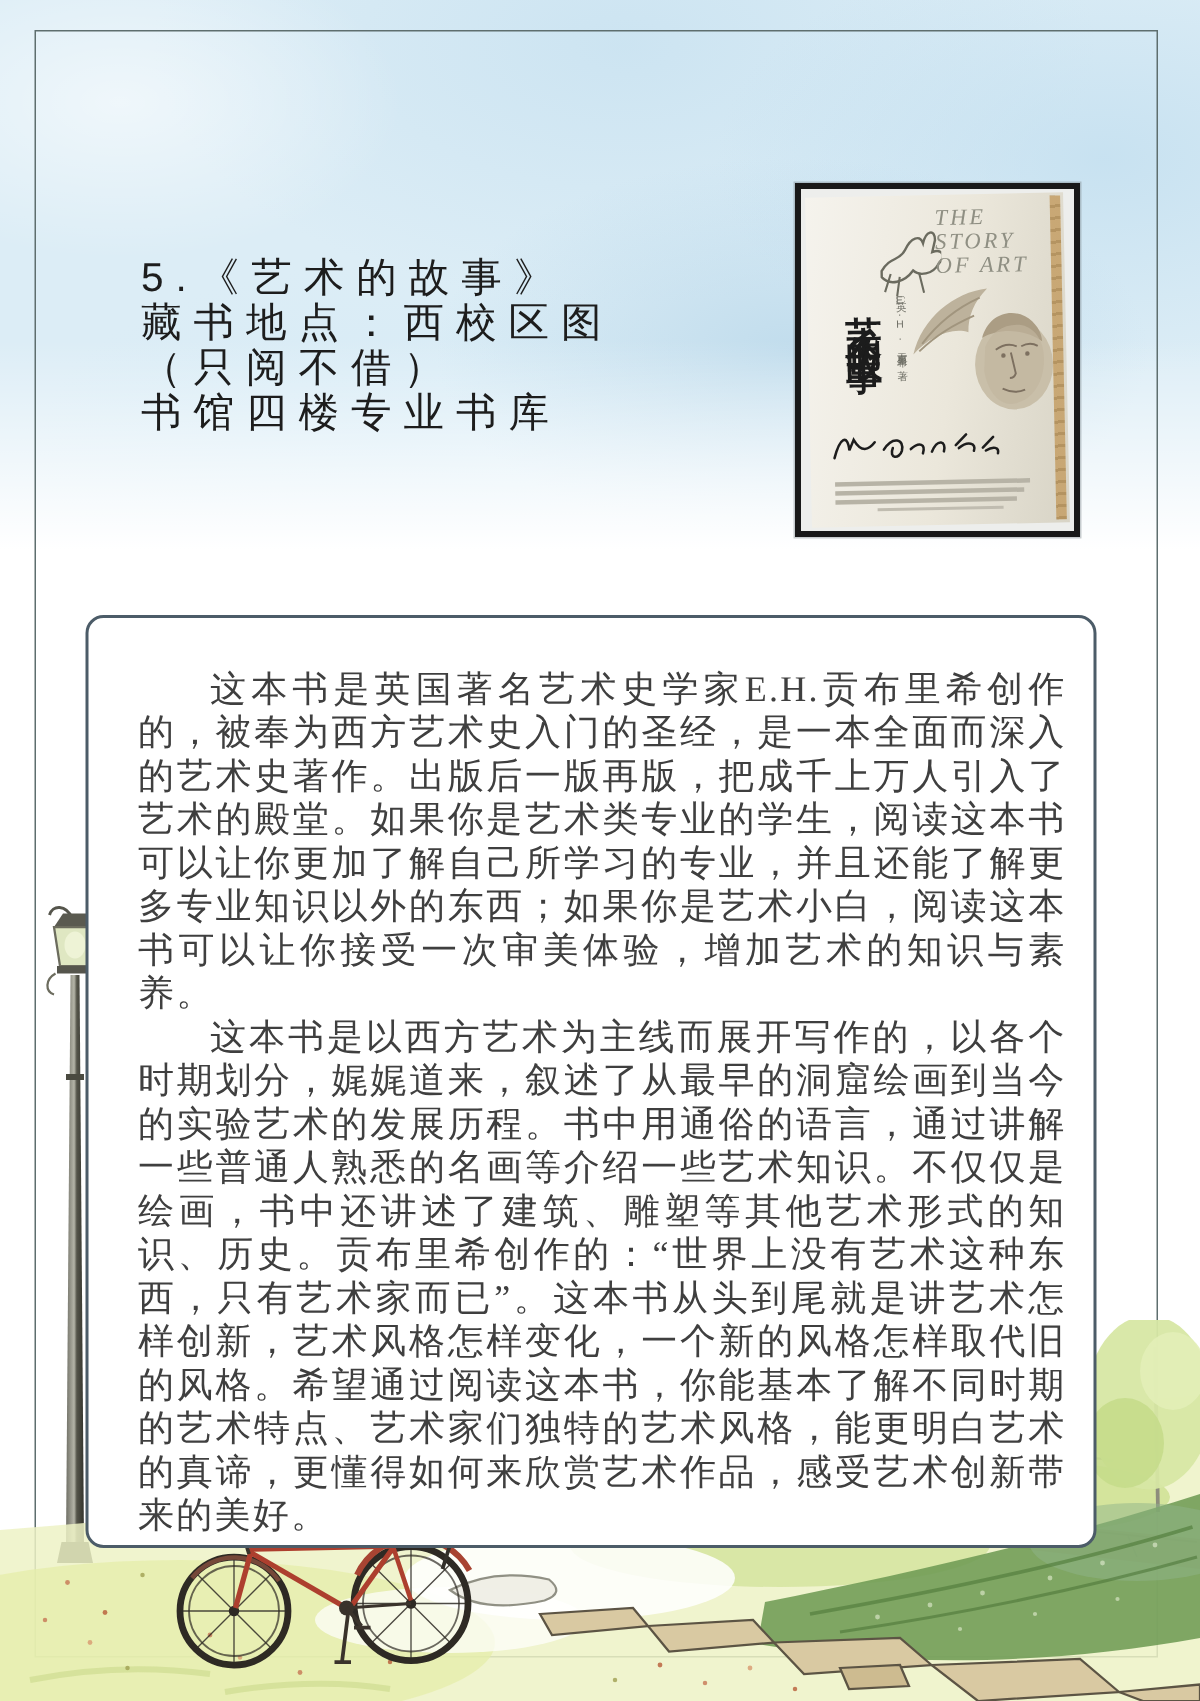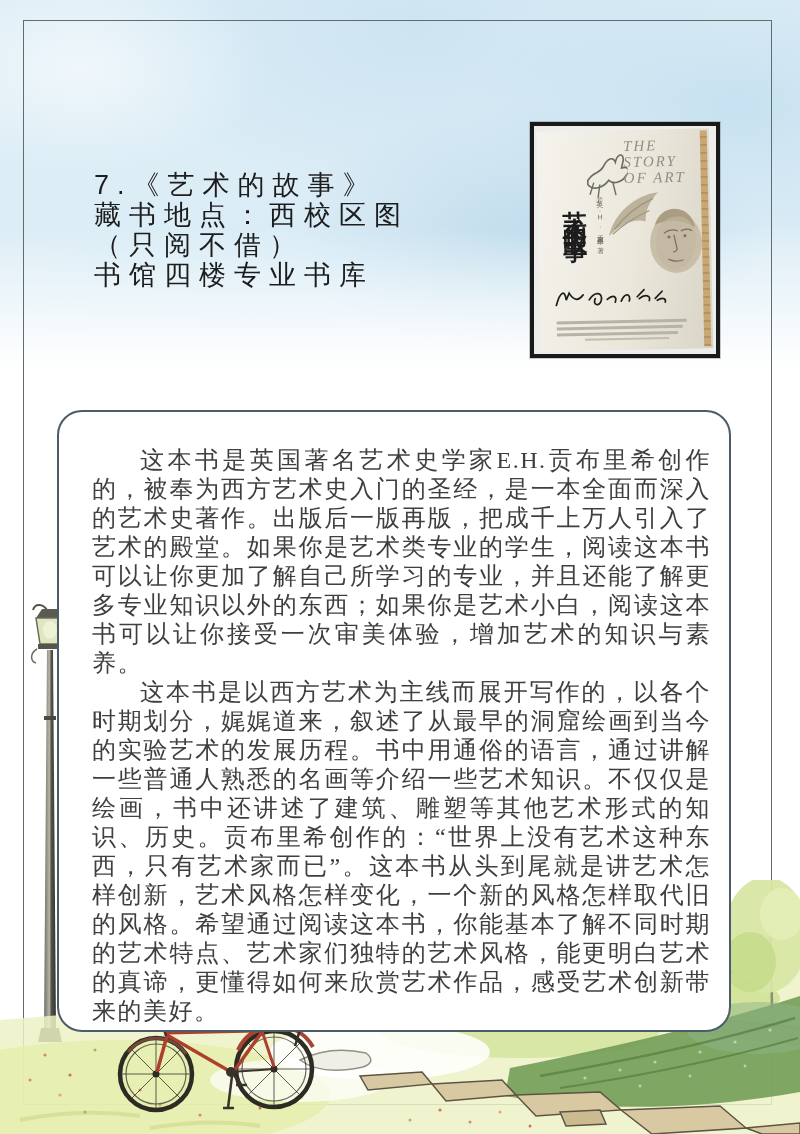--- a/index.html
+++ b/index.html
@@ -62,21 +62,21 @@
     position:absolute;left:56px;top:64px;height:120px;
     writing-mode:vertical-rl;text-orientation:upright;
     font-size:7px;letter-spacing:1px;color:#6f6f66;
   }
   .cover-lines{position:absolute;left:16px;bottom:10px;width:140px;}
   .cover-lines .ln{height:2.5px;background:#b7b3a6;margin-bottom:3.5px;}
   .cover-lines .ln.c{margin:2px auto 0;height:2px;background:#c0bcb0;}
   
   .textbox{
     position:absolute;left:57px;top:410px;width:674px;height:622px;
-    background:#ffffff;border:2px solid #4c5c68;border-radius:25px;
+    background:#ffffff;border:2px solid #4c5c68;border-radius:12px;
     box-sizing:border-box;padding:34px 18px 0 33px;
   }
   .textbox p{
     margin:0;text-indent:2em;text-align:justify;
     font-family:"Liberation Serif","DejaVu Serif",serif;
     font-size:24px;line-height:29px;letter-spacing:1.5px;color:#3f3f3f;
   }
   
   .lamp{position:absolute;left:6px;top:598px;width:80px;height:450px;}
   .landscape{position:absolute;left:0;top:880px;width:800px;height:254px;}
@@ -217,21 +217,21 @@
         <circle cx="231" cy="192" r="5" fill="#3a332b"></circle>
         <path d="M231,192 L241,204 M236,205 L247,205" stroke="#3a332b" stroke-width="2.5"></path>
         <path d="M232,196 L228,228 M223,228 L234,228" stroke="#3a332b" stroke-width="2.5"></path>
         <path d="M254,141 C260,134 272,134 279,140" stroke="#241f1a" stroke-width="6" stroke-linecap="round"></path>
         <path d="M248,148 L306,150 M252,144 L302,146 M300,150 L295,166" stroke="#33302a" stroke-width="2.5"></path>
       </g>
     </g>
   </svg>
 
   <div class="info">
-    <div>7.《艺术的故事》</div>
+    <div>5.《艺术的故事》</div>
     <div>藏书地点：西校区图</div>
     <div>（只阅不借）</div>
     <div>书馆四楼专业书库</div>
   </div>
 
   <div class="textbox">
     <p>这本书是英国著名艺术史学家E.H.贡布里希创作的，被奉为西方艺术史入门的圣经，是一本全面而深入的艺术史著作。出版后一版再版，把成千上万人引入了艺术的殿堂。如果你是艺术类专业的学生，阅读这本书可以让你更加了解自己所学习的专业，并且还能了解更多专业知识以外的东西；如果你是艺术小白，阅读这本书可以让你接受一次审美体验，增加艺术的知识与素养。</p>
     <p>这本书是以西方艺术为主线而展开写作的，以各个时期划分，娓娓道来，叙述了从最早的洞窟绘画到当今的实验艺术的发展历程。书中用通俗的语言，通过讲解一些普通人熟悉的名画等介绍一些艺术知识。不仅仅是绘画，书中还讲述了建筑、雕塑等其他艺术形式的知识、历史。贡布里希创作的：“世界上没有艺术这种东西，只有艺术家而已”。这本书从头到尾就是讲艺术怎样创新，艺术风格怎样变化，一个新的风格怎样取代旧的风格。希望通过阅读这本书，你能基本了解不同时期的艺术特点、艺术家们独特的艺术风格，能更明白艺术的真谛，更懂得如何来欣赏艺术作品，感受艺术创新带来的美好。</p>
   </div>
 

